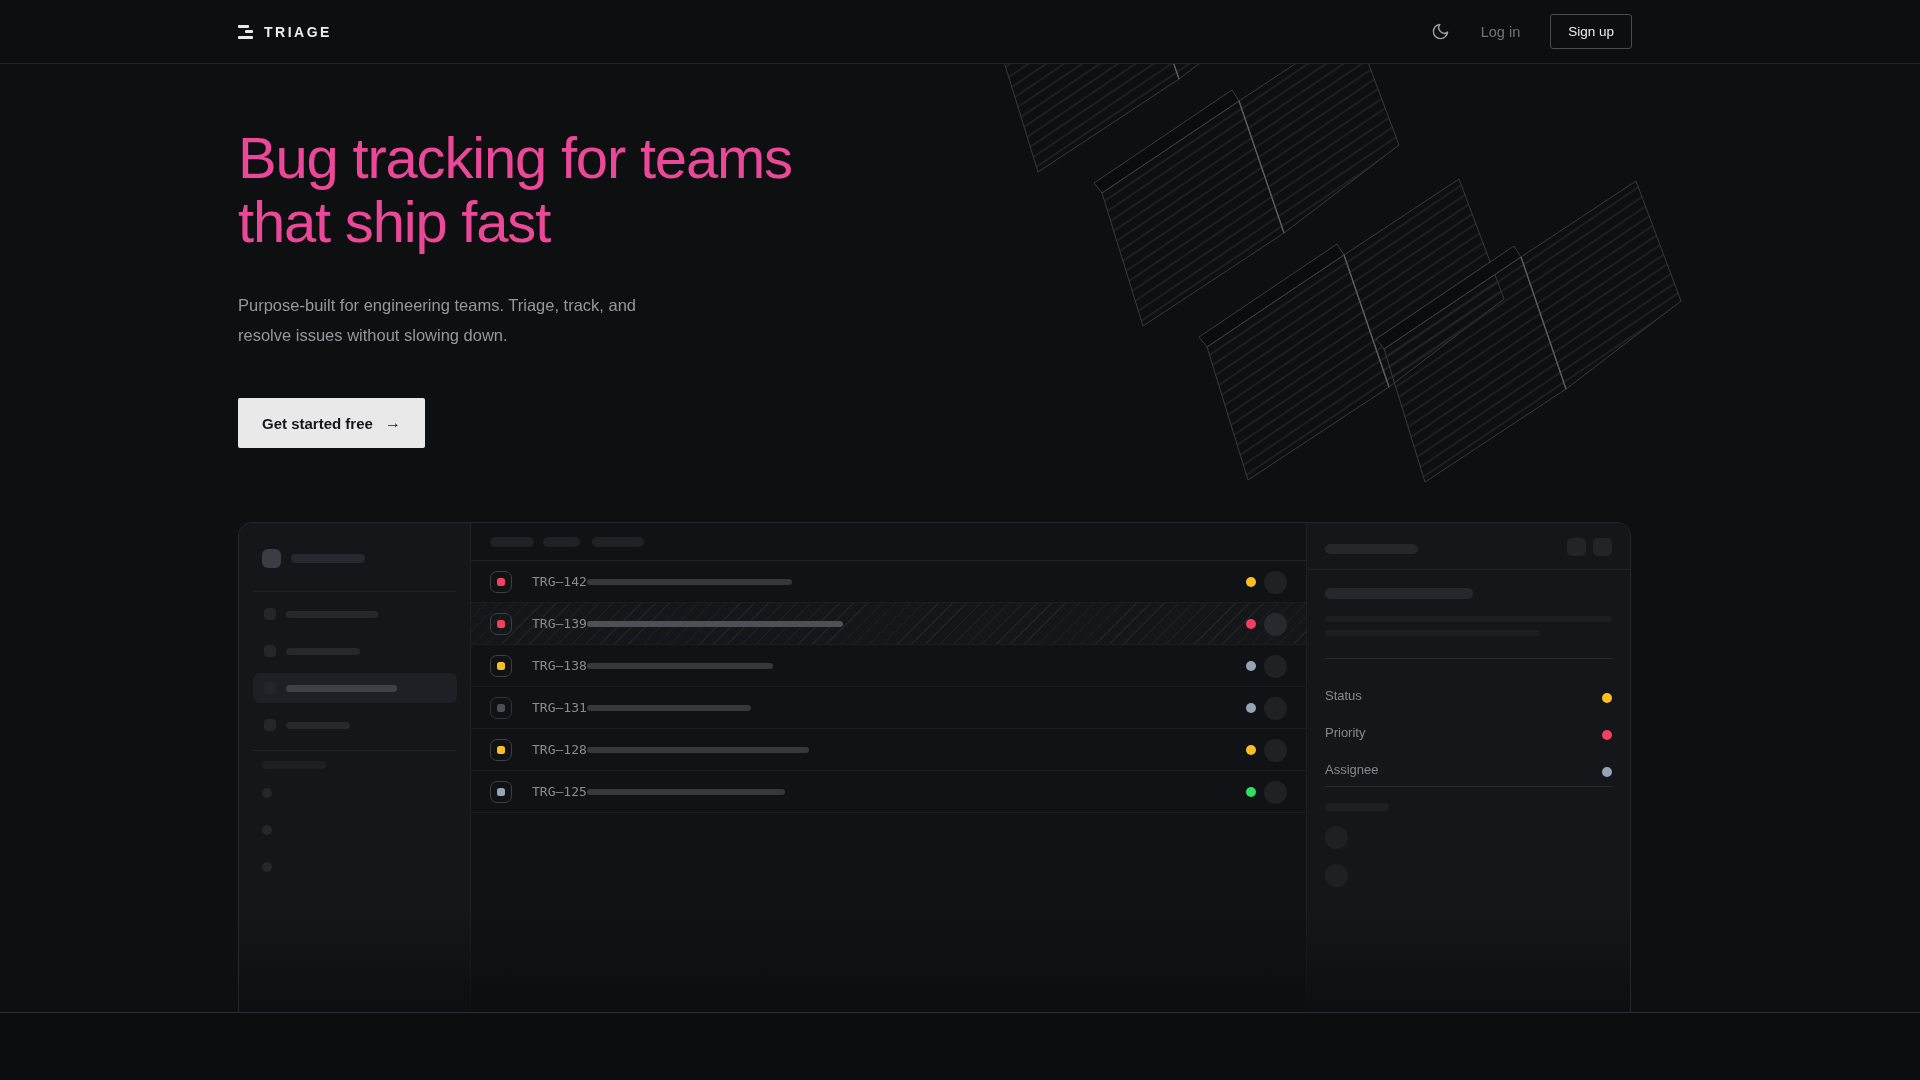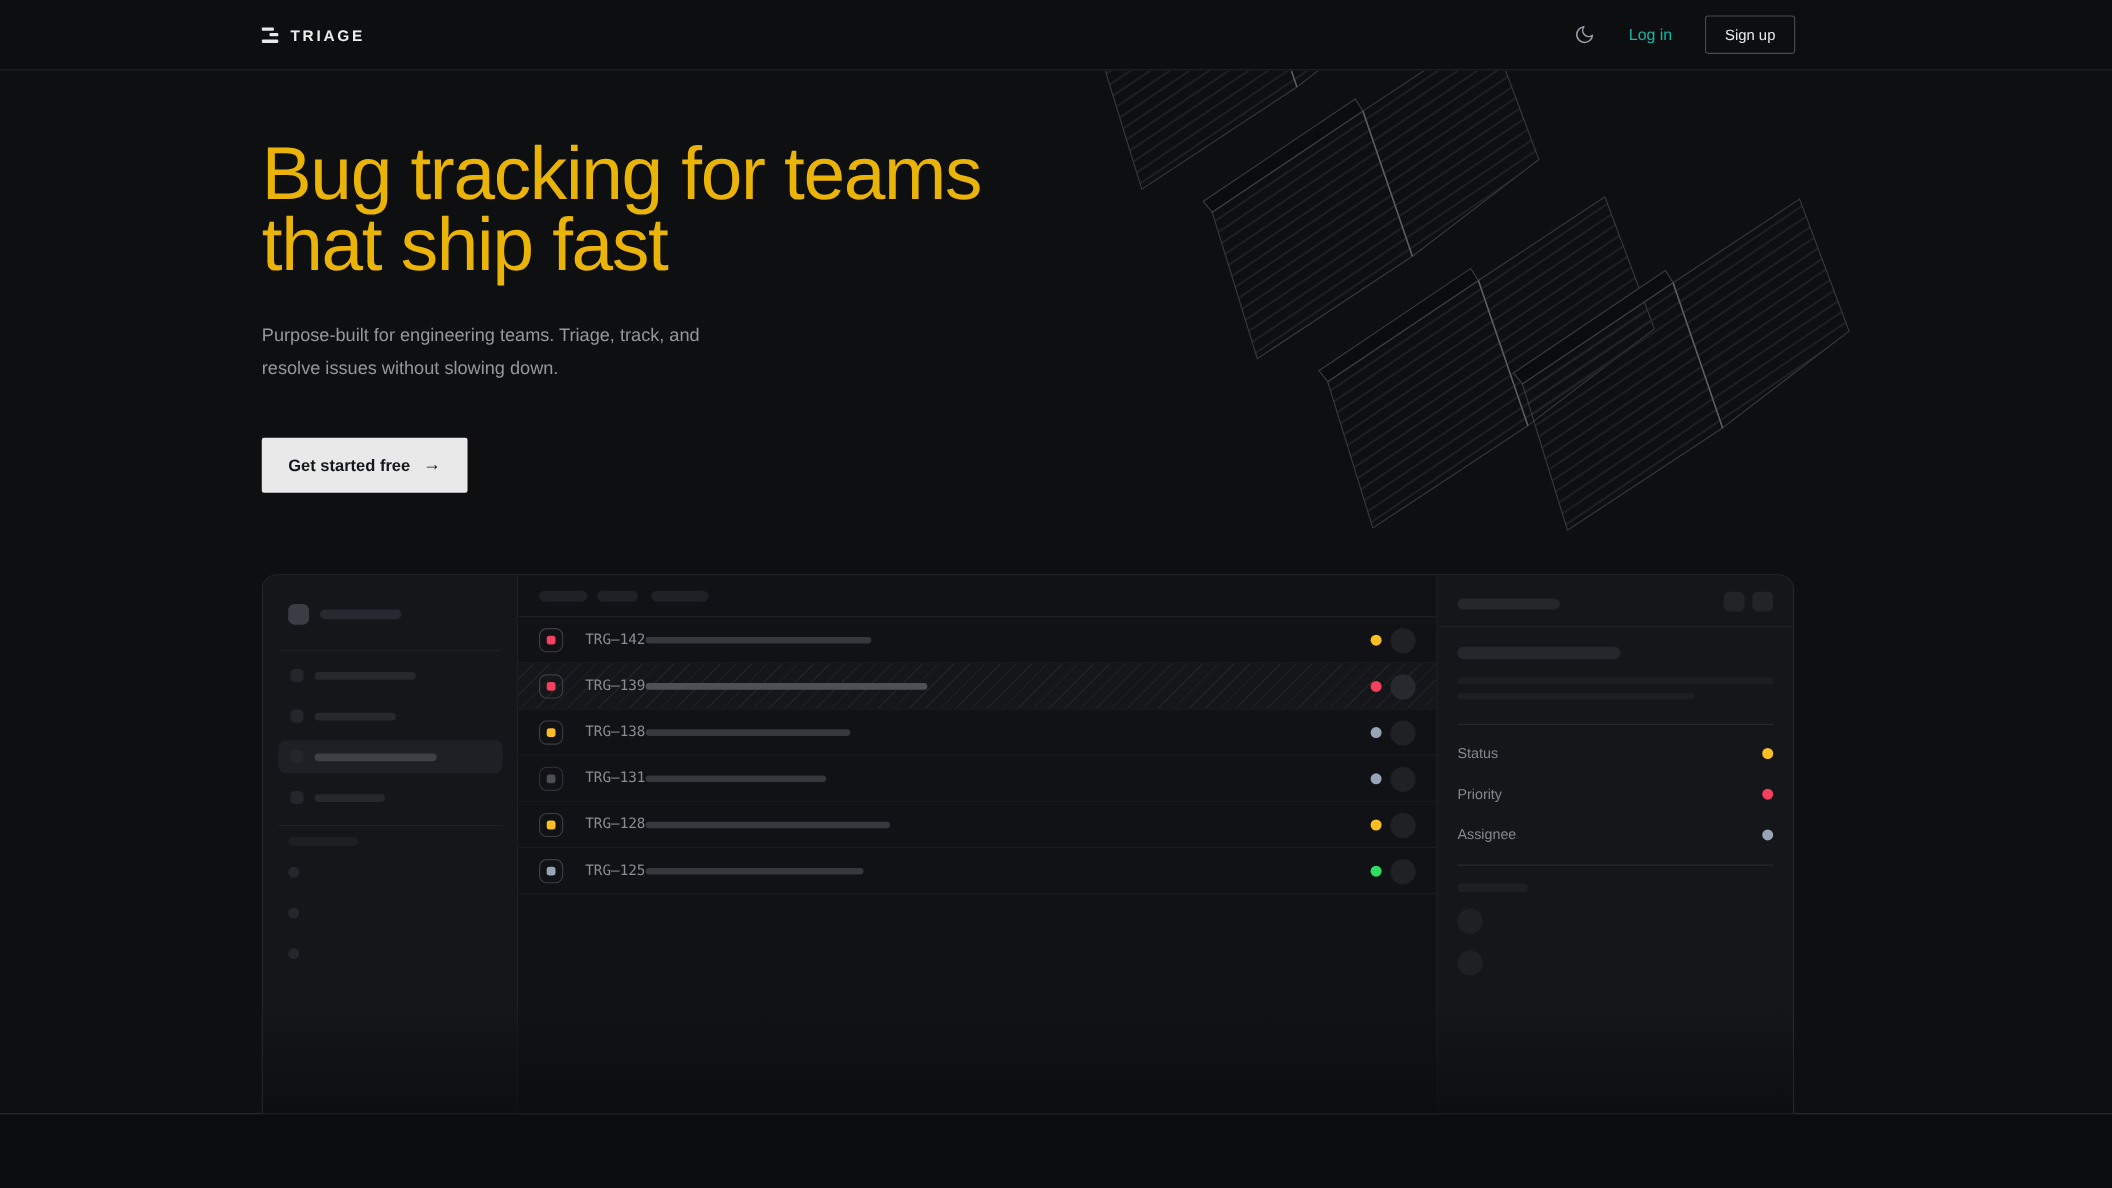--- a/index.html
+++ b/index.html
@@ -17,35 +17,35 @@
   }
   .brand { display:flex; align-items:center; gap:11px; }
   .brand-icon { width:15px; height:14px; display:flex; flex-direction:column; justify-content:space-between; }
   .brand-icon span { display:block; height:3px; border-radius:1px; background:#e8e9eb; }
   .brand-icon .b1 { width:11px; }
   .brand-icon .b2 { width:8px; align-self:flex-end; }
   .brand-icon .b3 { width:15px; }
   .brand-name { font-size:14px; font-weight:bold; letter-spacing:2.5px; color:#eceded; }
   .nav-right { display:flex; align-items:center; gap:30px; }
   .moon-btn { width:20px; height:20px; display:flex; align-items:center; cursor:pointer; }
-  .login { font-size:14.5px; color:#14b8a6; cursor:pointer; }
+  .login { font-size:14.5px; color:#737373; cursor:pointer; }
   .signup {
     font-size:13.5px; color:#ebecee; background:transparent;
     border:1px solid #4a4b51; border-radius:3px; padding:9px 17px; cursor:pointer;
     font-family:"Liberation Sans", sans-serif;
   }
   
   .hero {
     position:absolute; top:64px; left:0; width:1920px; height:949px;
     background:#0e0f11; border-bottom:1px solid #2b2c32; overflow:hidden;
   }
   .deco { position:absolute; top:0; left:0; pointer-events:none; }
   .h1 {
-    position:absolute; left:238px; top:62px; font-size:68px; line-height:64px;
-    font-weight:500; letter-spacing:-1.2px; color:#eab308;
+    position:absolute; left:238px; top:62px; font-size:58px; line-height:64px;
+    font-weight:500; letter-spacing:-1.2px; color:#ec4899;
   }
   .sub {
     position:absolute; left:238px; top:226px; font-size:16.5px; line-height:30px; color:#95979c;
   }
   .cta {
     position:absolute; left:238px; top:334px; height:50px; padding:0 24px;
     display:flex; align-items:center; gap:12px; background:#e9e9ea; border:none; border-radius:2px;
     font-size:15px; font-weight:bold; color:#15161a; cursor:pointer;
     font-family:"Liberation Sans", sans-serif;
   }
@@ -90,21 +90,21 @@
   
   .ph { height:47px; border-bottom:1px solid #1f2026; position:relative; }
   .ph .pill { position:absolute; left:18px; top:21px; width:93px; height:10px; border-radius:5px; background:#25272b; }
   .ph .sqbtn { position:absolute; top:15px; width:19px; height:18px; border-radius:5px; background:#222428; }
   .pb { padding:0 18px; }
   .pt-pill { margin-top:18px; width:148px; height:11px; border-radius:5px; background:#25272c; }
   .pd1 { margin-top:17px; width:287px; height:6px; border-radius:3px; background:#1c1e22; }
   .pd2 { margin-top:8px; width:215px; height:6px; border-radius:3px; background:#1c1e22; }
   .p-div { margin-top:22px; height:1px; background:#2a2b31; }
   .fields { margin-top:7px; }
-  .field { height:37px; display:flex; align-items:center; justify-content:space-between; }
+  .field { height:37px; display:flex; align-items:flex-end; justify-content:space-between; }
   .field .lbl { font-size:13px; color:#85888e; }
   .field .fdot { width:10px; height:10px; border-radius:50%; }
   .p-div2 { margin-top:9px; height:1px; background:#2a2b31; }
   .pc-pill { margin-top:16px; width:64px; height:8px; border-radius:4px; background:#1d1f23; }
   .pc-circ { margin-top:15px; width:23px; height:23px; border-radius:50%; background:#1e2023; }
   .mk-fade { position:absolute; left:0; right:0; bottom:0; height:110px;
     background:linear-gradient(to bottom, rgba(11,12,14,0), rgba(11,12,14,0.85)); pointer-events:none; }
   
   .footer { position:absolute; left:0; bottom:0; width:1920px; height:66px; background:#0b0c0d; }
   

